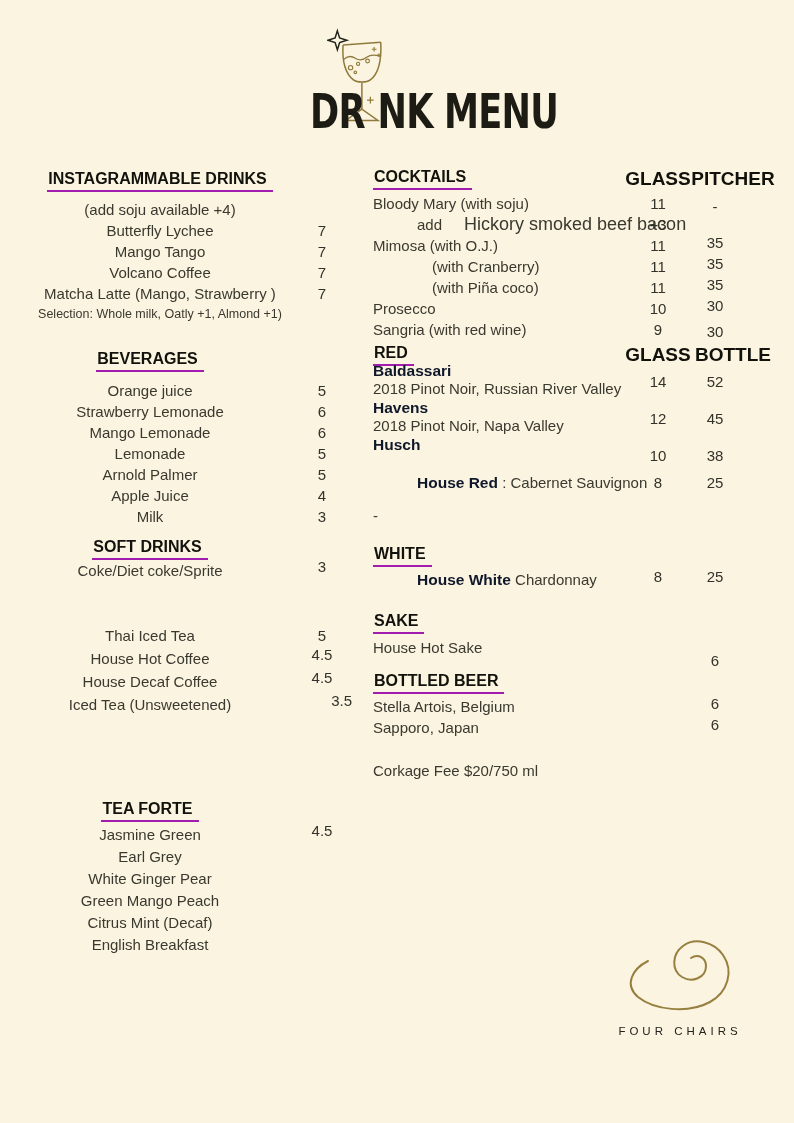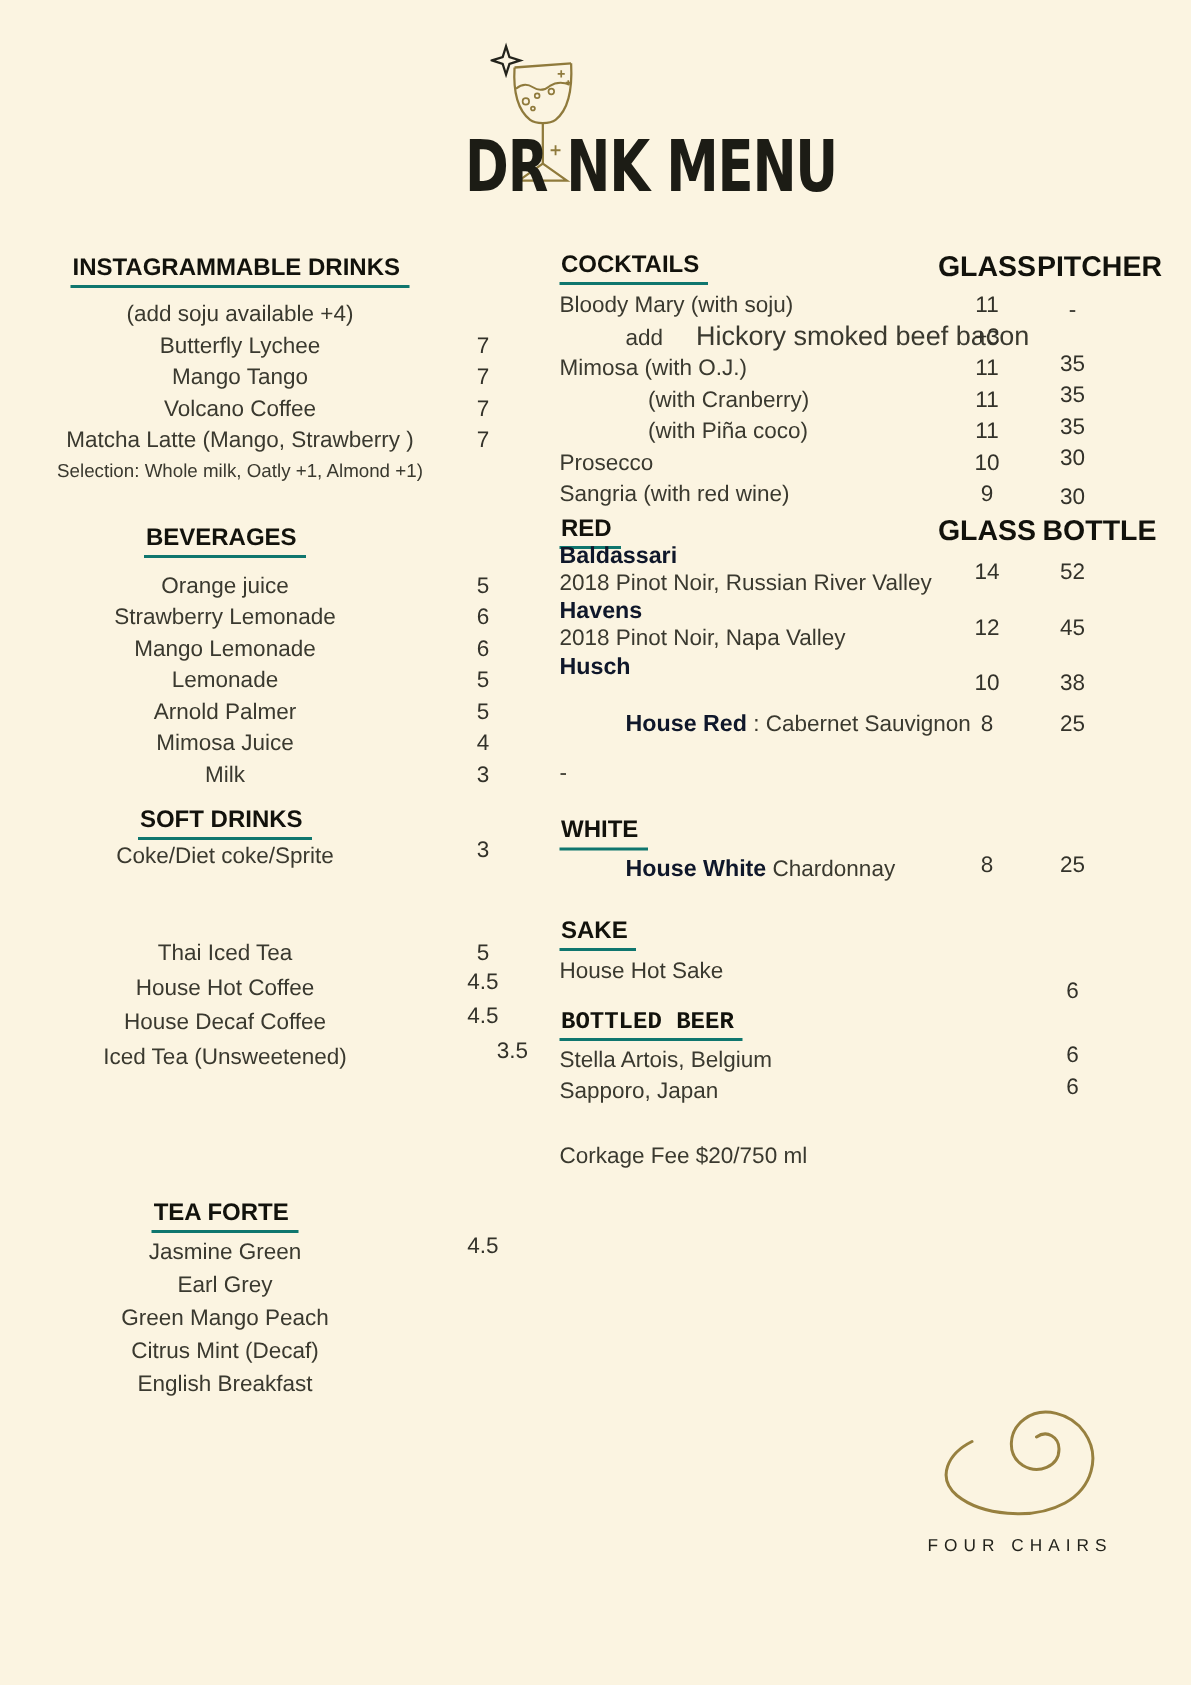--- a/index.html
+++ b/index.html
@@ -12,21 +12,21 @@
   .title{
     position:absolute;left:310px;top:84px;margin:0;
     font-family:"DejaVu Sans",sans-serif;font-weight:bold;font-size:44px;
     letter-spacing:-1px;color:#1c1c15;white-space:nowrap;
     transform:scale(0.80,1.08);transform-origin:top left;
   }
   .tgap{display:inline-block;width:16px;}
   .glass-svg{position:absolute;left:327px;top:26px;}
   
   .sec-title{font-size:16px;font-weight:bold;color:#12120c;height:20px;line-height:18px;}
-  .sec-title>span{display:inline-block;border-bottom:2px solid #0f766e;padding:0 6px 2px 1px;white-space:nowrap;}
+  .sec-title>span{display:inline-block;border-bottom:2px solid #a21caf;padding:0 6px 2px 1px;white-space:nowrap;}
   
   .lcol{position:absolute;text-align:center;}
   .lrow{position:relative;height:21px;line-height:21px;white-space:nowrap;}
   .lrow23{position:relative;height:23px;line-height:23px;white-space:nowrap;}
   .lrow22{position:relative;height:22px;line-height:22px;white-space:nowrap;}
   .lprice{position:absolute;left:262px;top:0;width:60px;text-align:center;color:#33322a;}
   .subnote{height:21px;line-height:21px;margin-top:9px;white-space:nowrap;}
   .footnote{margin-top:3px;font-size:12.5px;white-space:nowrap;color:#3a392f;}
   
   .rsec{position:absolute;left:373px;width:400px;text-align:left;}
@@ -84,41 +84,42 @@
   <div class="footnote">Selection: Whole milk, Oatly +1, Almond +1)</div>
 </div>
 
 <div class="lcol" style="left:30px;top:350px;width:240px;">
   <div class="sec-title" style="margin-bottom:10px;"><span>BEVERAGES</span></div>
   <div class="lrow"><span>Orange juice</span><span class="lprice">5</span></div>
   <div class="lrow"><span>Strawberry Lemonade</span><span class="lprice">6</span></div>
   <div class="lrow"><span>Mango Lemonade</span><span class="lprice">6</span></div>
   <div class="lrow"><span>Lemonade</span><span class="lprice">5</span></div>
   <div class="lrow"><span>Arnold Palmer</span><span class="lprice">5</span></div>
-  <div class="lrow"><span>Mimosa Juice</span><span class="lprice">4</span></div>
+  <div class="lrow"><span>Apple Juice</span><span class="lprice">4</span></div>
   <div class="lrow"><span>Milk</span><span class="lprice">3</span></div>
 </div>
 
 <div class="lcol" style="left:30px;top:538px;width:240px;">
   <div class="sec-title" style="margin-bottom:2px;"><span>SOFT DRINKS</span></div>
   <div class="lrow"><span>Coke/Diet coke/Sprite</span><span class="lprice" style="top:-4px;">3</span></div>
 </div>
 
 <div class="lcol" style="left:30px;top:624px;width:240px;">
   <div class="lrow23"><span>Thai Iced Tea</span><span class="lprice">5</span></div>
   <div class="lrow23"><span>House Hot Coffee</span><span class="lprice" style="top:-4px;">4.5</span></div>
   <div class="lrow23"><span>House Decaf Coffee</span><span class="lprice" style="top:-4px;">4.5</span></div>
   <div class="lrow23"><span>Iced Tea (Unsweetened)</span><span class="lprice" style="top:-4px;text-align:right;">3.5</span></div>
 </div>
 
 <div class="lcol" style="left:30px;top:800px;width:240px;">
   <div class="sec-title" style="margin-bottom:4px;"><span>TEA FORTE</span></div>
   <span class="lprice" style="top:22px;left:262px;">4.5</span>
   <div class="lrow22">Jasmine Green</div>
   <div class="lrow22">Earl Grey</div>
+  <div class="lrow22">White Ginger Pear</div>
   <div class="lrow22">Green Mango Peach</div>
   <div class="lrow22">Citrus Mint (Decaf)</div>
   <div class="lrow22">English Breakfast</div>
 </div>
 
 <div class="rsec" style="top:168px;">
   <div class="rhead">
     <div class="sec-title" style="display:inline-block;"><span>COCKTAILS</span></div>
     <span class="colh c1">GLASS</span>
     <span class="colh c2">PITCHER</span>
@@ -175,21 +176,21 @@
 
 <div class="rsec" style="top:612px;">
   <div class="sec-title" style="margin-bottom:5px;"><span>SAKE</span></div>
   <div class="rrow">
     <span>House Hot Sake</span>
     <span class="rp" style="top:13px;">6</span>
   </div>
 </div>
 
 <div class="rsec" style="top:672px;">
-  <div class="sec-title" style="margin-bottom:4px;font-family:Liberation Mono, monospace;"><span>BOTTLED BEER</span></div>
+  <div class="sec-title" style="margin-bottom:4px;"><span>BOTTLED BEER</span></div>
   <div class="rrow"><span>Stella Artois, Belgium</span><span class="rp" style="top:-3px;">6</span></div>
   <div class="rrow"><span>Sapporo, Japan</span><span class="rp" style="top:-3px;">6</span></div>
   <div class="notegap">Corkage Fee $20/750 ml</div>
 </div>
 
 <svg class="logo-squiggle" width="122" height="88" viewBox="0 0 122 88">
   <path d="M30,28 C14,36 6,52 20,64 C36,77 70,81 92,69 C110,59 116,38 105,22 C96,9 77,4 65,13 C54,21 53,37 64,44 C74,50 88,45 88,33 C88,25 80,20 73,25" fill="none" stroke="#97803f" stroke-width="2" stroke-linecap="round"></path>
 </svg>
 <div class="brand">FOUR CHAIRS</div>
 

